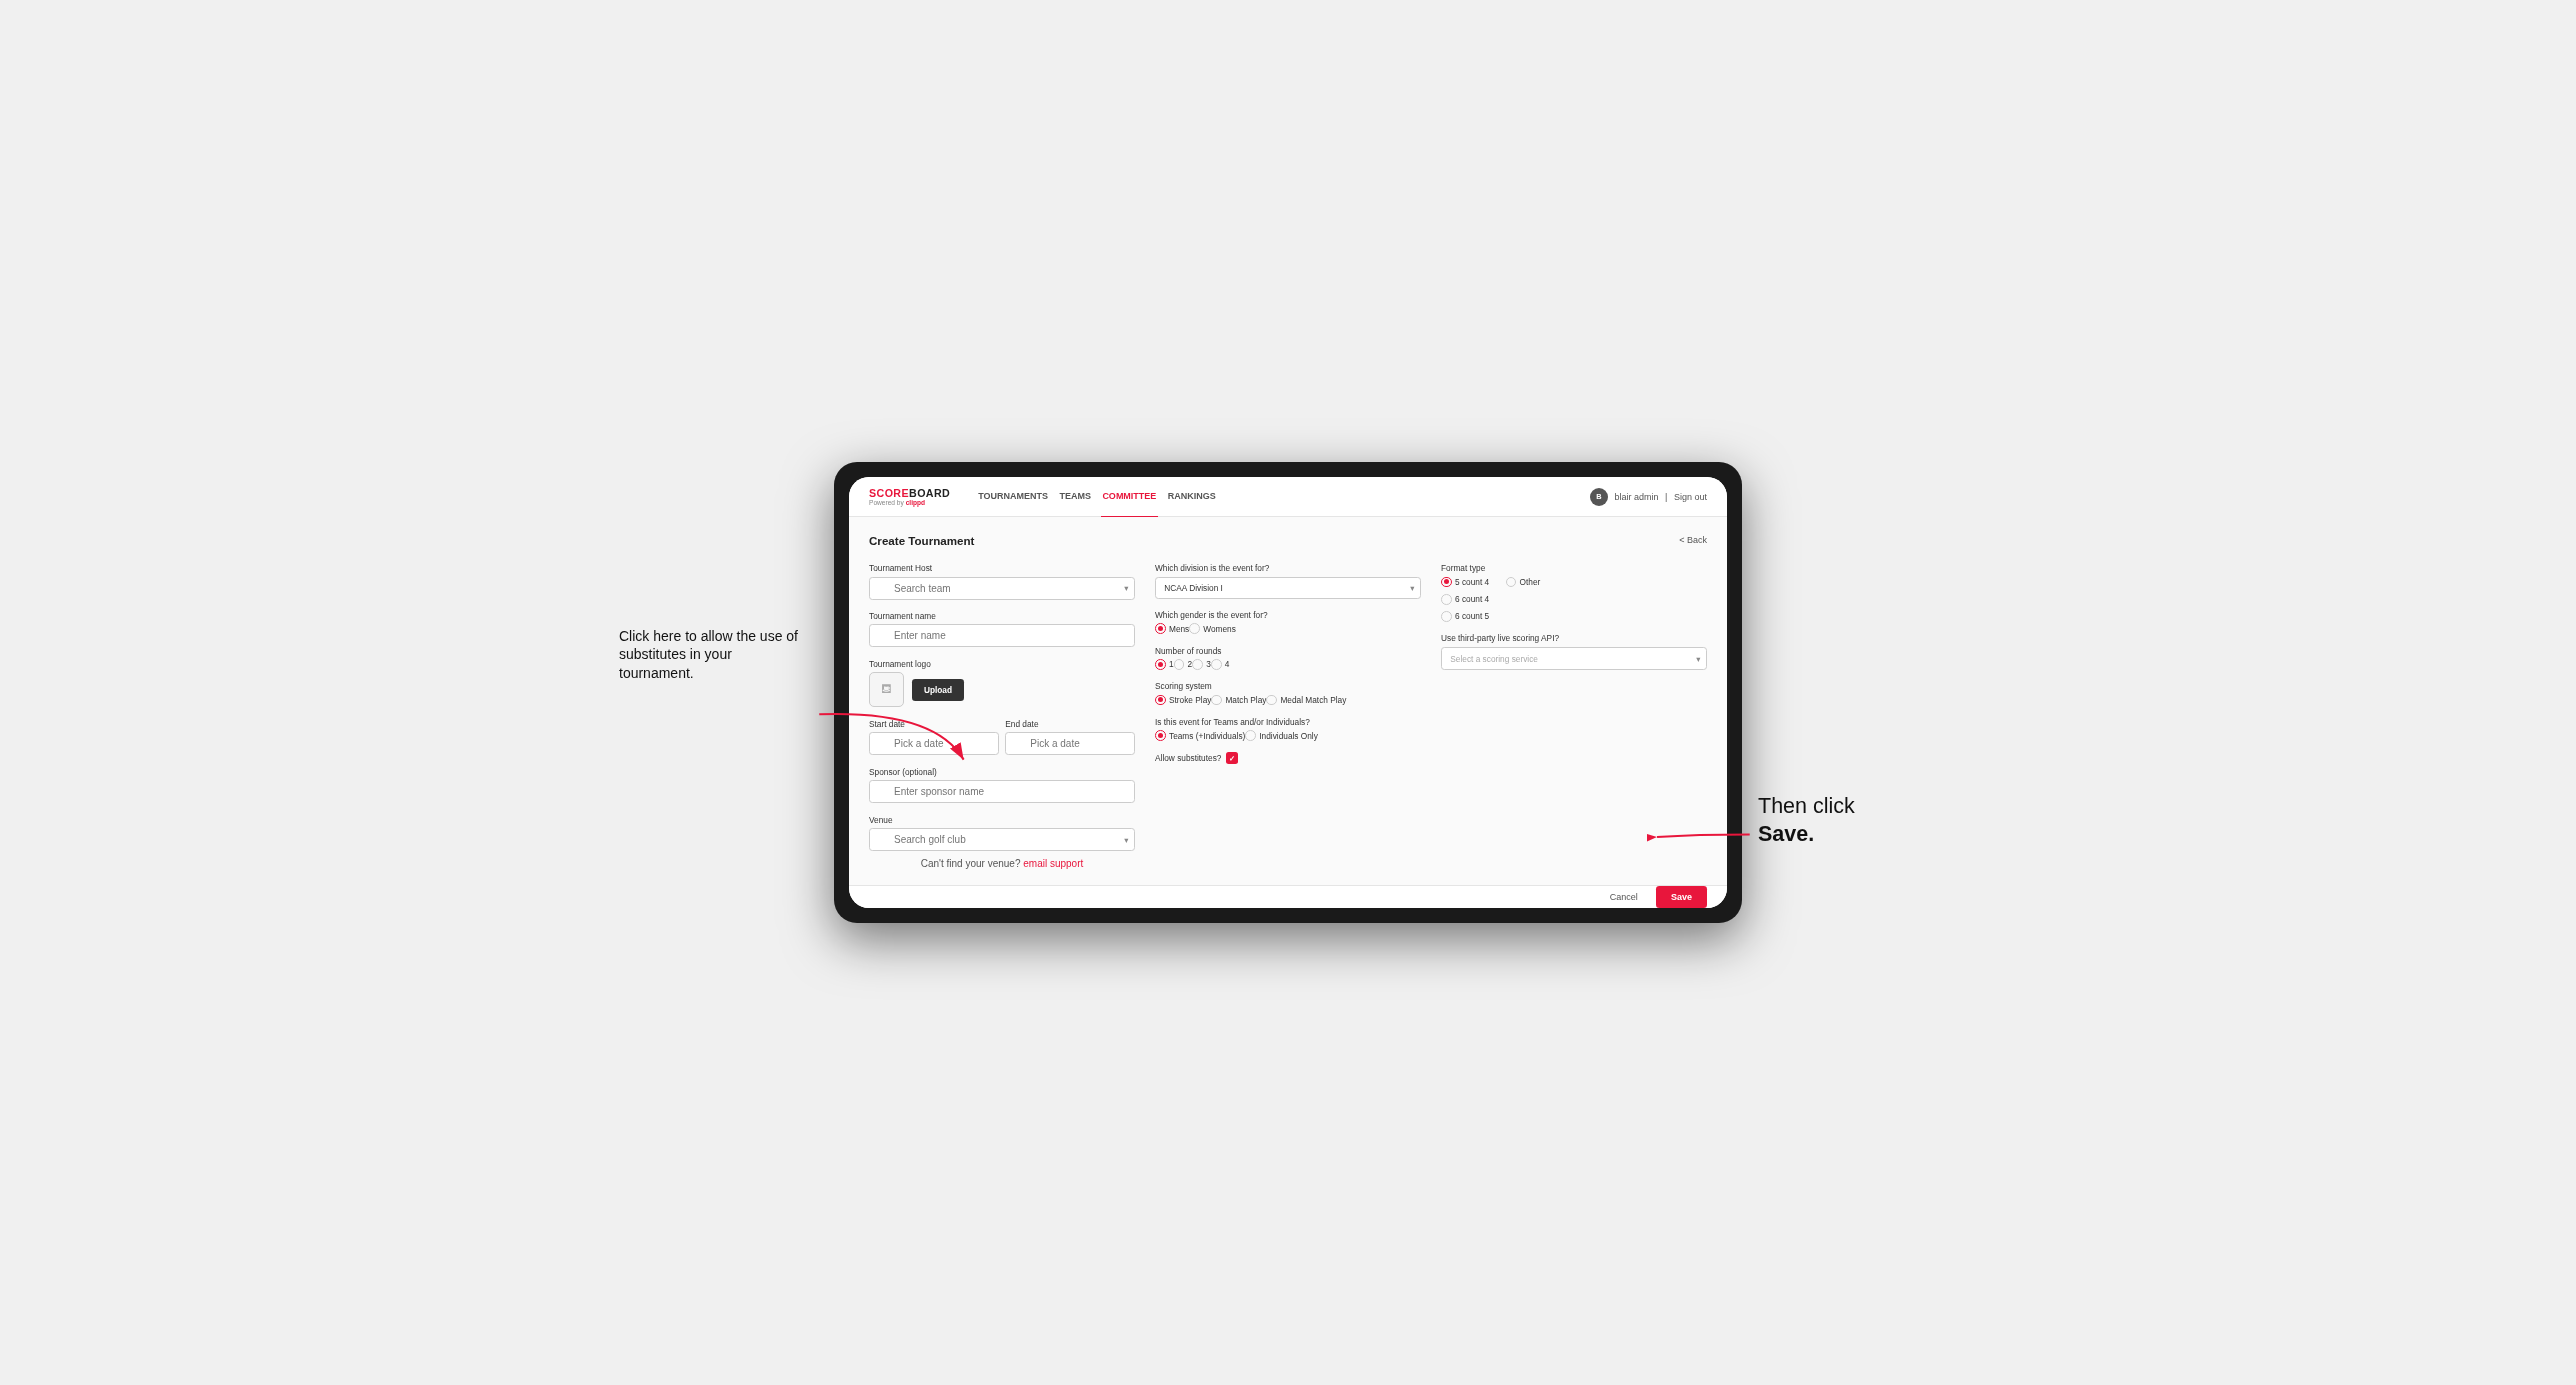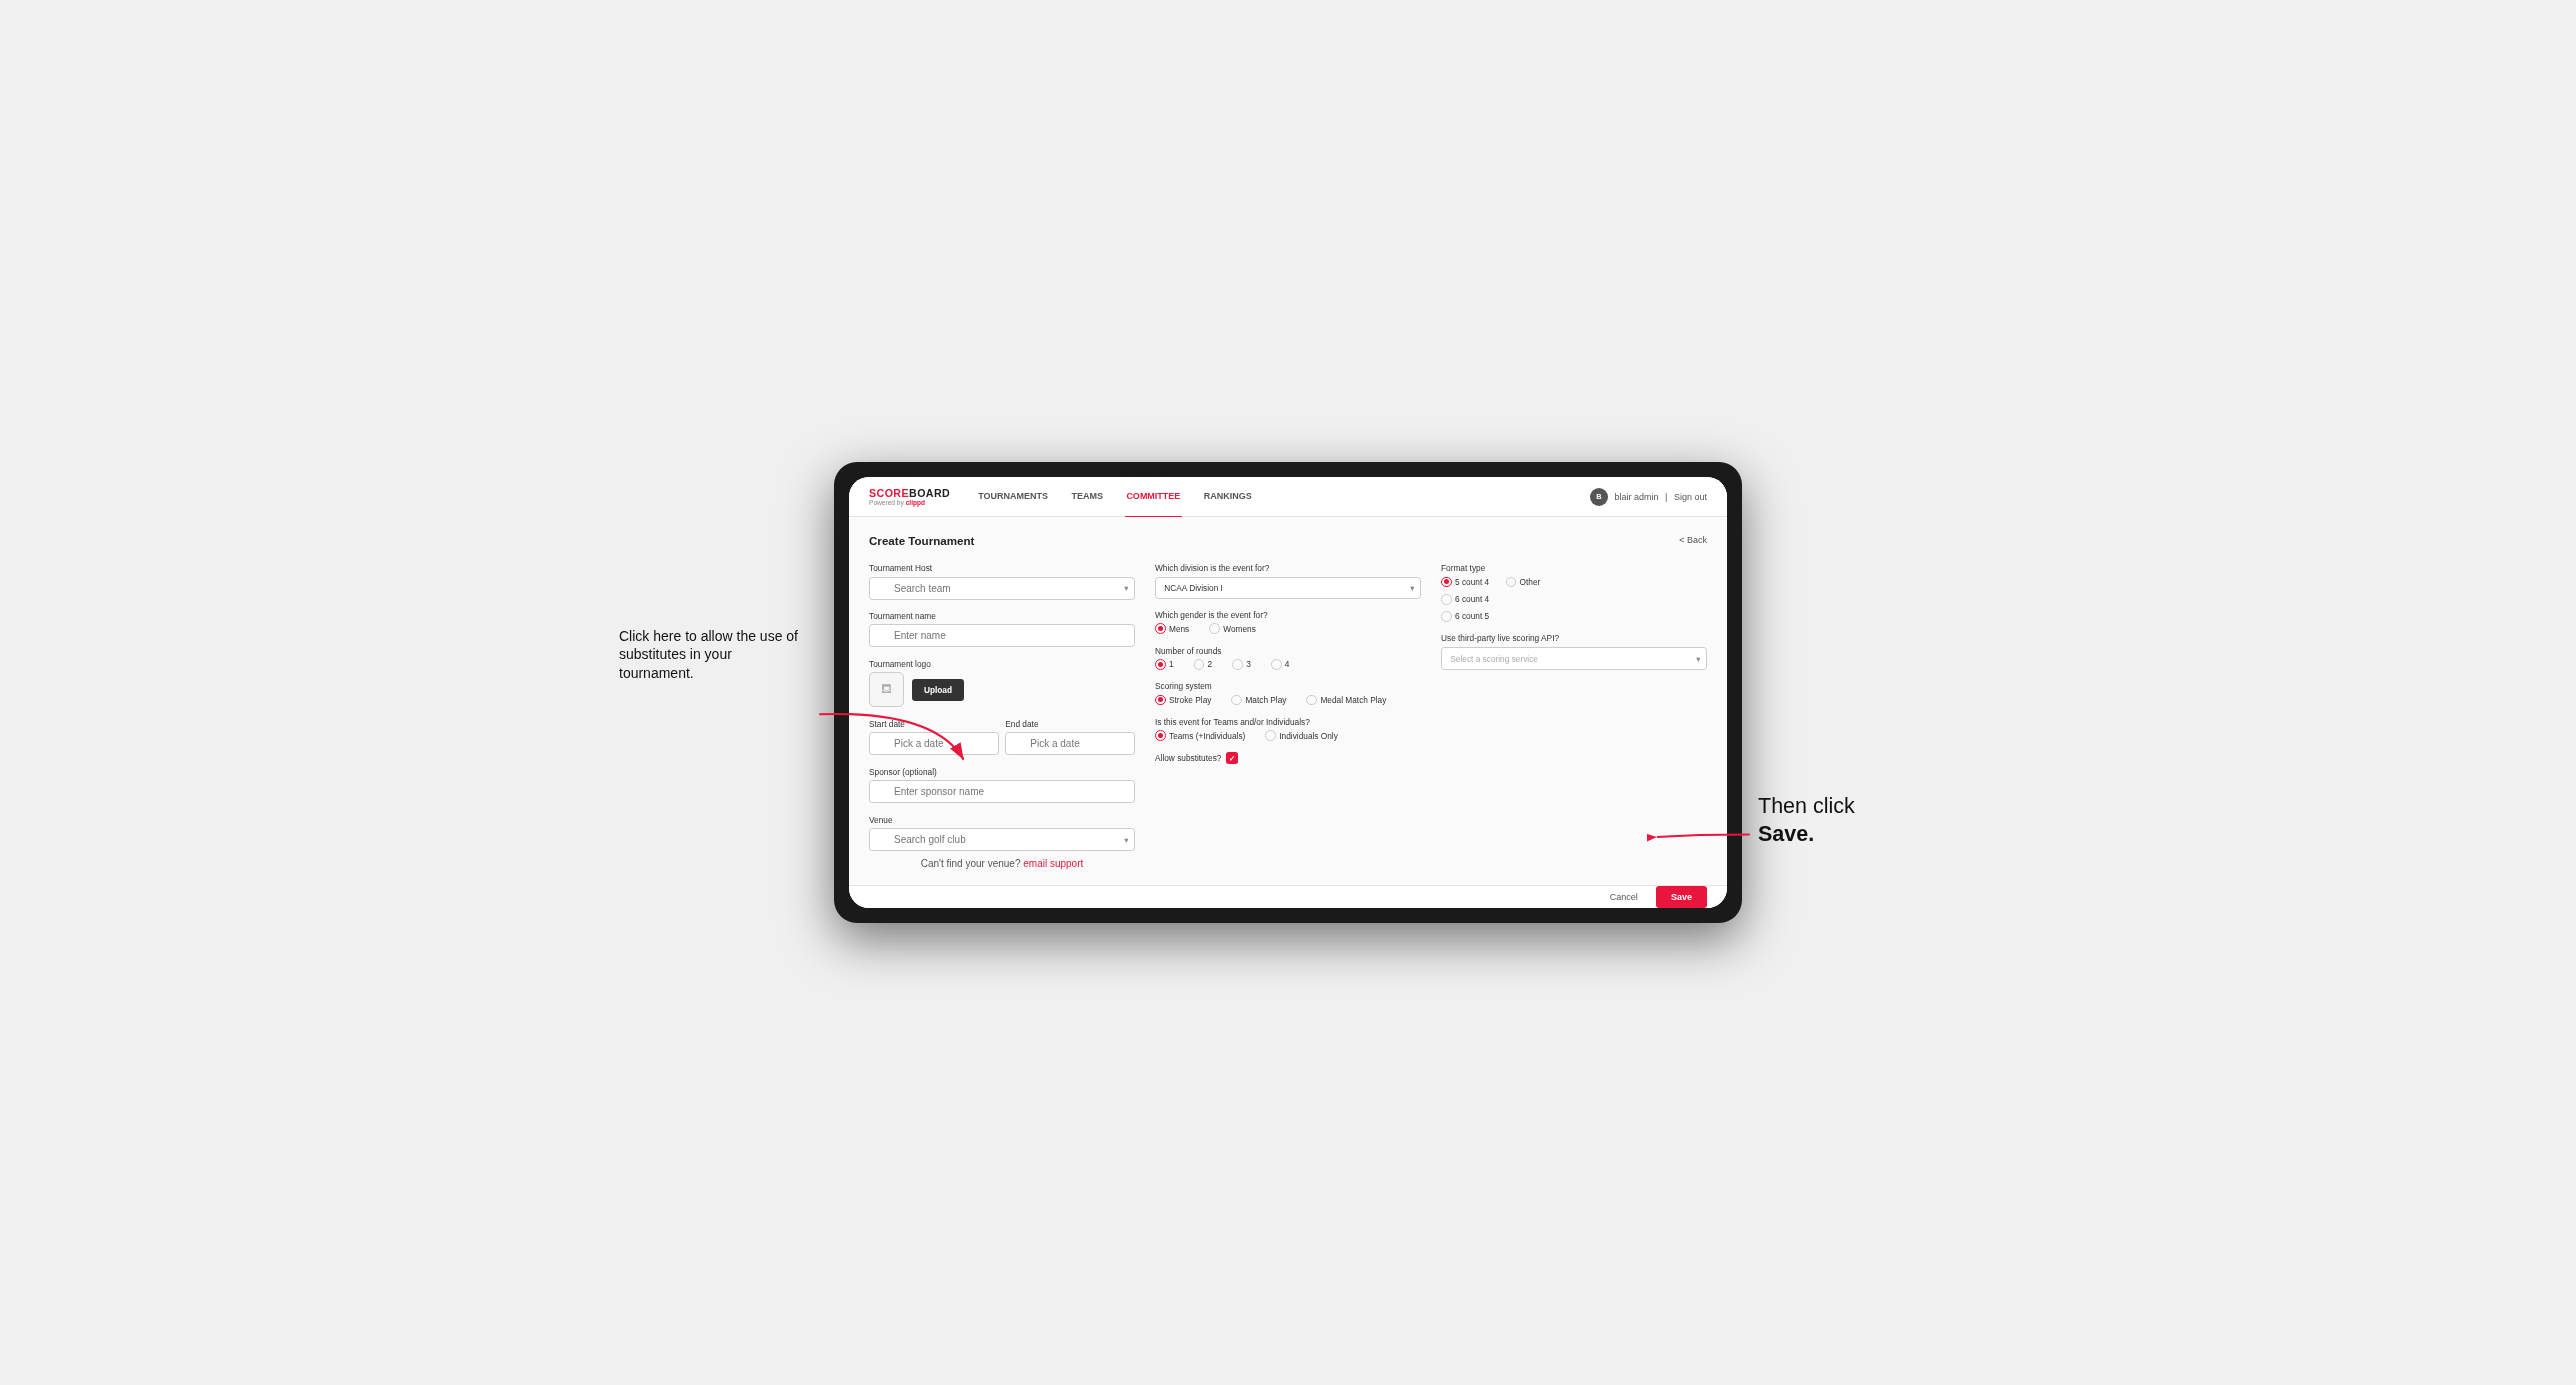--- a/index.html
+++ b/index.html
@@ -80,21 +80,21 @@
     .logo-scoreboard span { color: #e8163c; }
     .logo-powered {
       font-size: 6.6px;
       color: #888;
     }
     .logo-powered span { color: #e8163c; font-weight: 700; }
 
     .nav-links {
       display: flex;
       align-items: flex-end;
-      gap: 20px;
+      gap: 8px;
       flex: 1;
     }
     .nav-link {
       font-size: 9px;
       font-weight: 600;
       color: #555;
       text-decoration: none;
       padding: 0 1.7px;
       height: 40px;
       display: flex;
@@ -239,21 +239,21 @@
       padding: 5.8px 11.6px;
       font-size: 8.3px;
       font-weight: 600;
       cursor: pointer;
     }
 
     
     .radio-group {
       display: flex;
       align-items: flex-start;
-      gap: 20px;
+      gap: 0;
       flex-wrap: wrap;
     }
     .radio-item {
       display: flex;
       align-items: center;
       gap: 3.3px;
       font-size: 8.3px;
       color: #333;
       cursor: pointer;
     }

